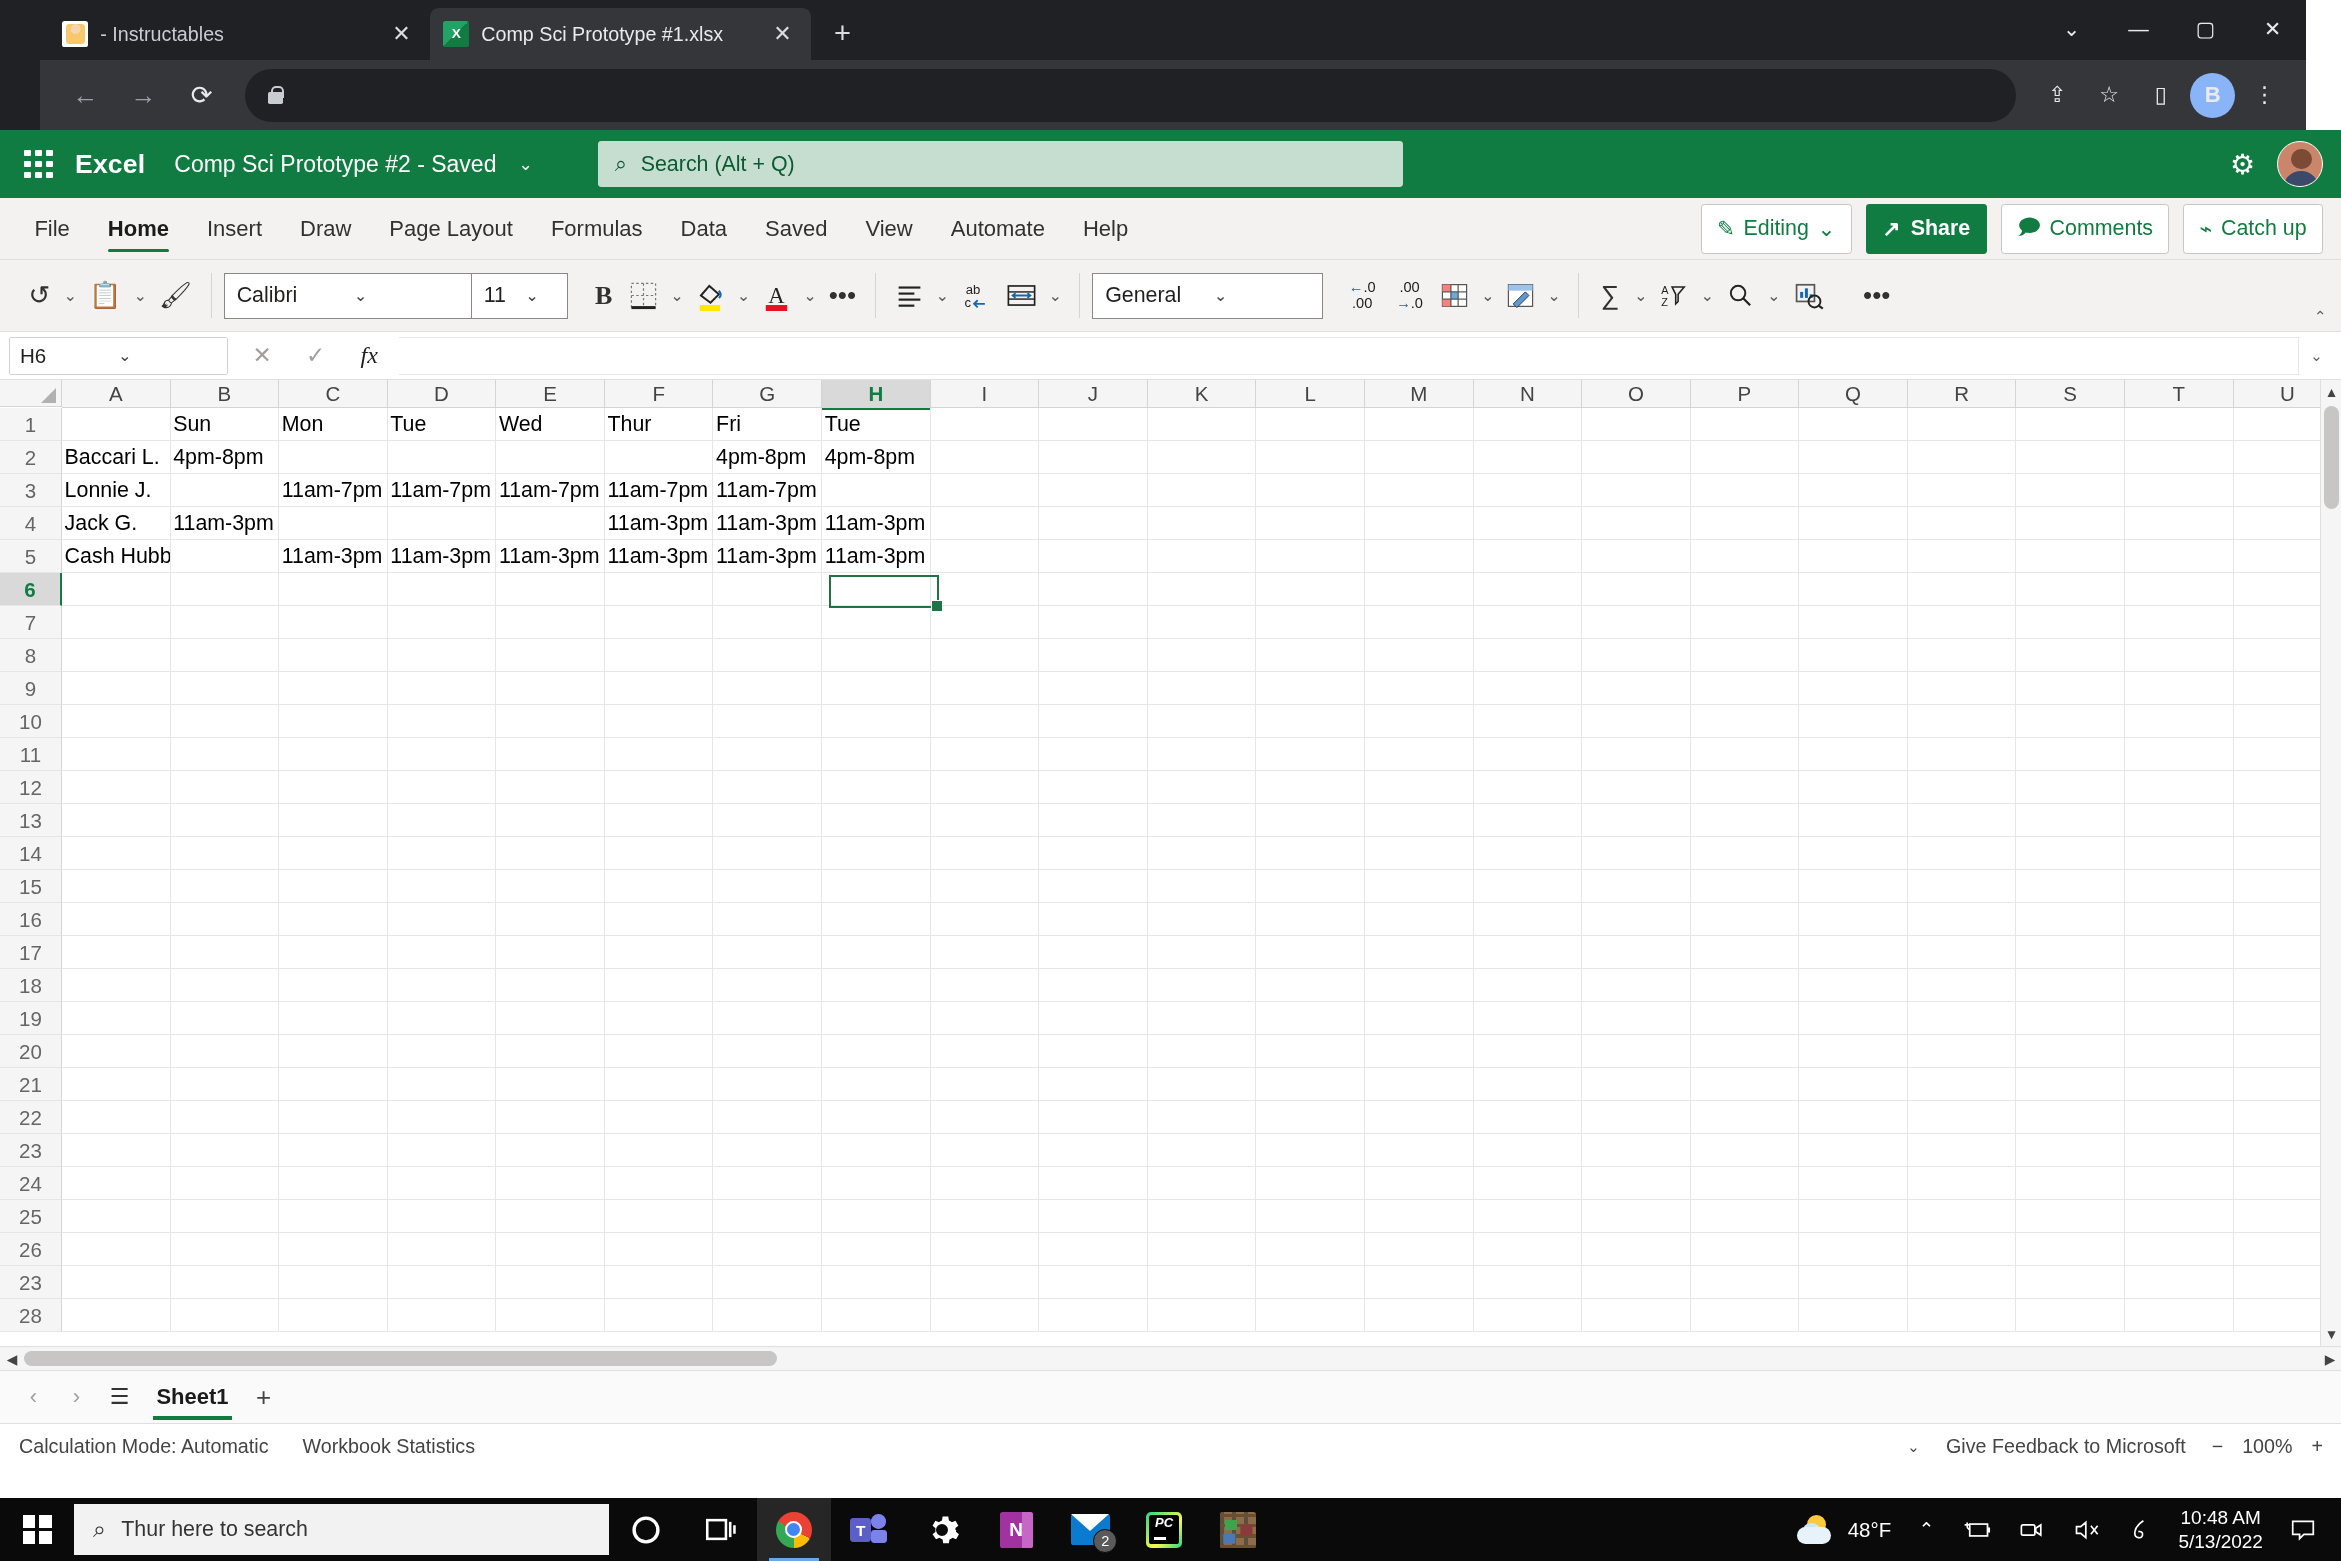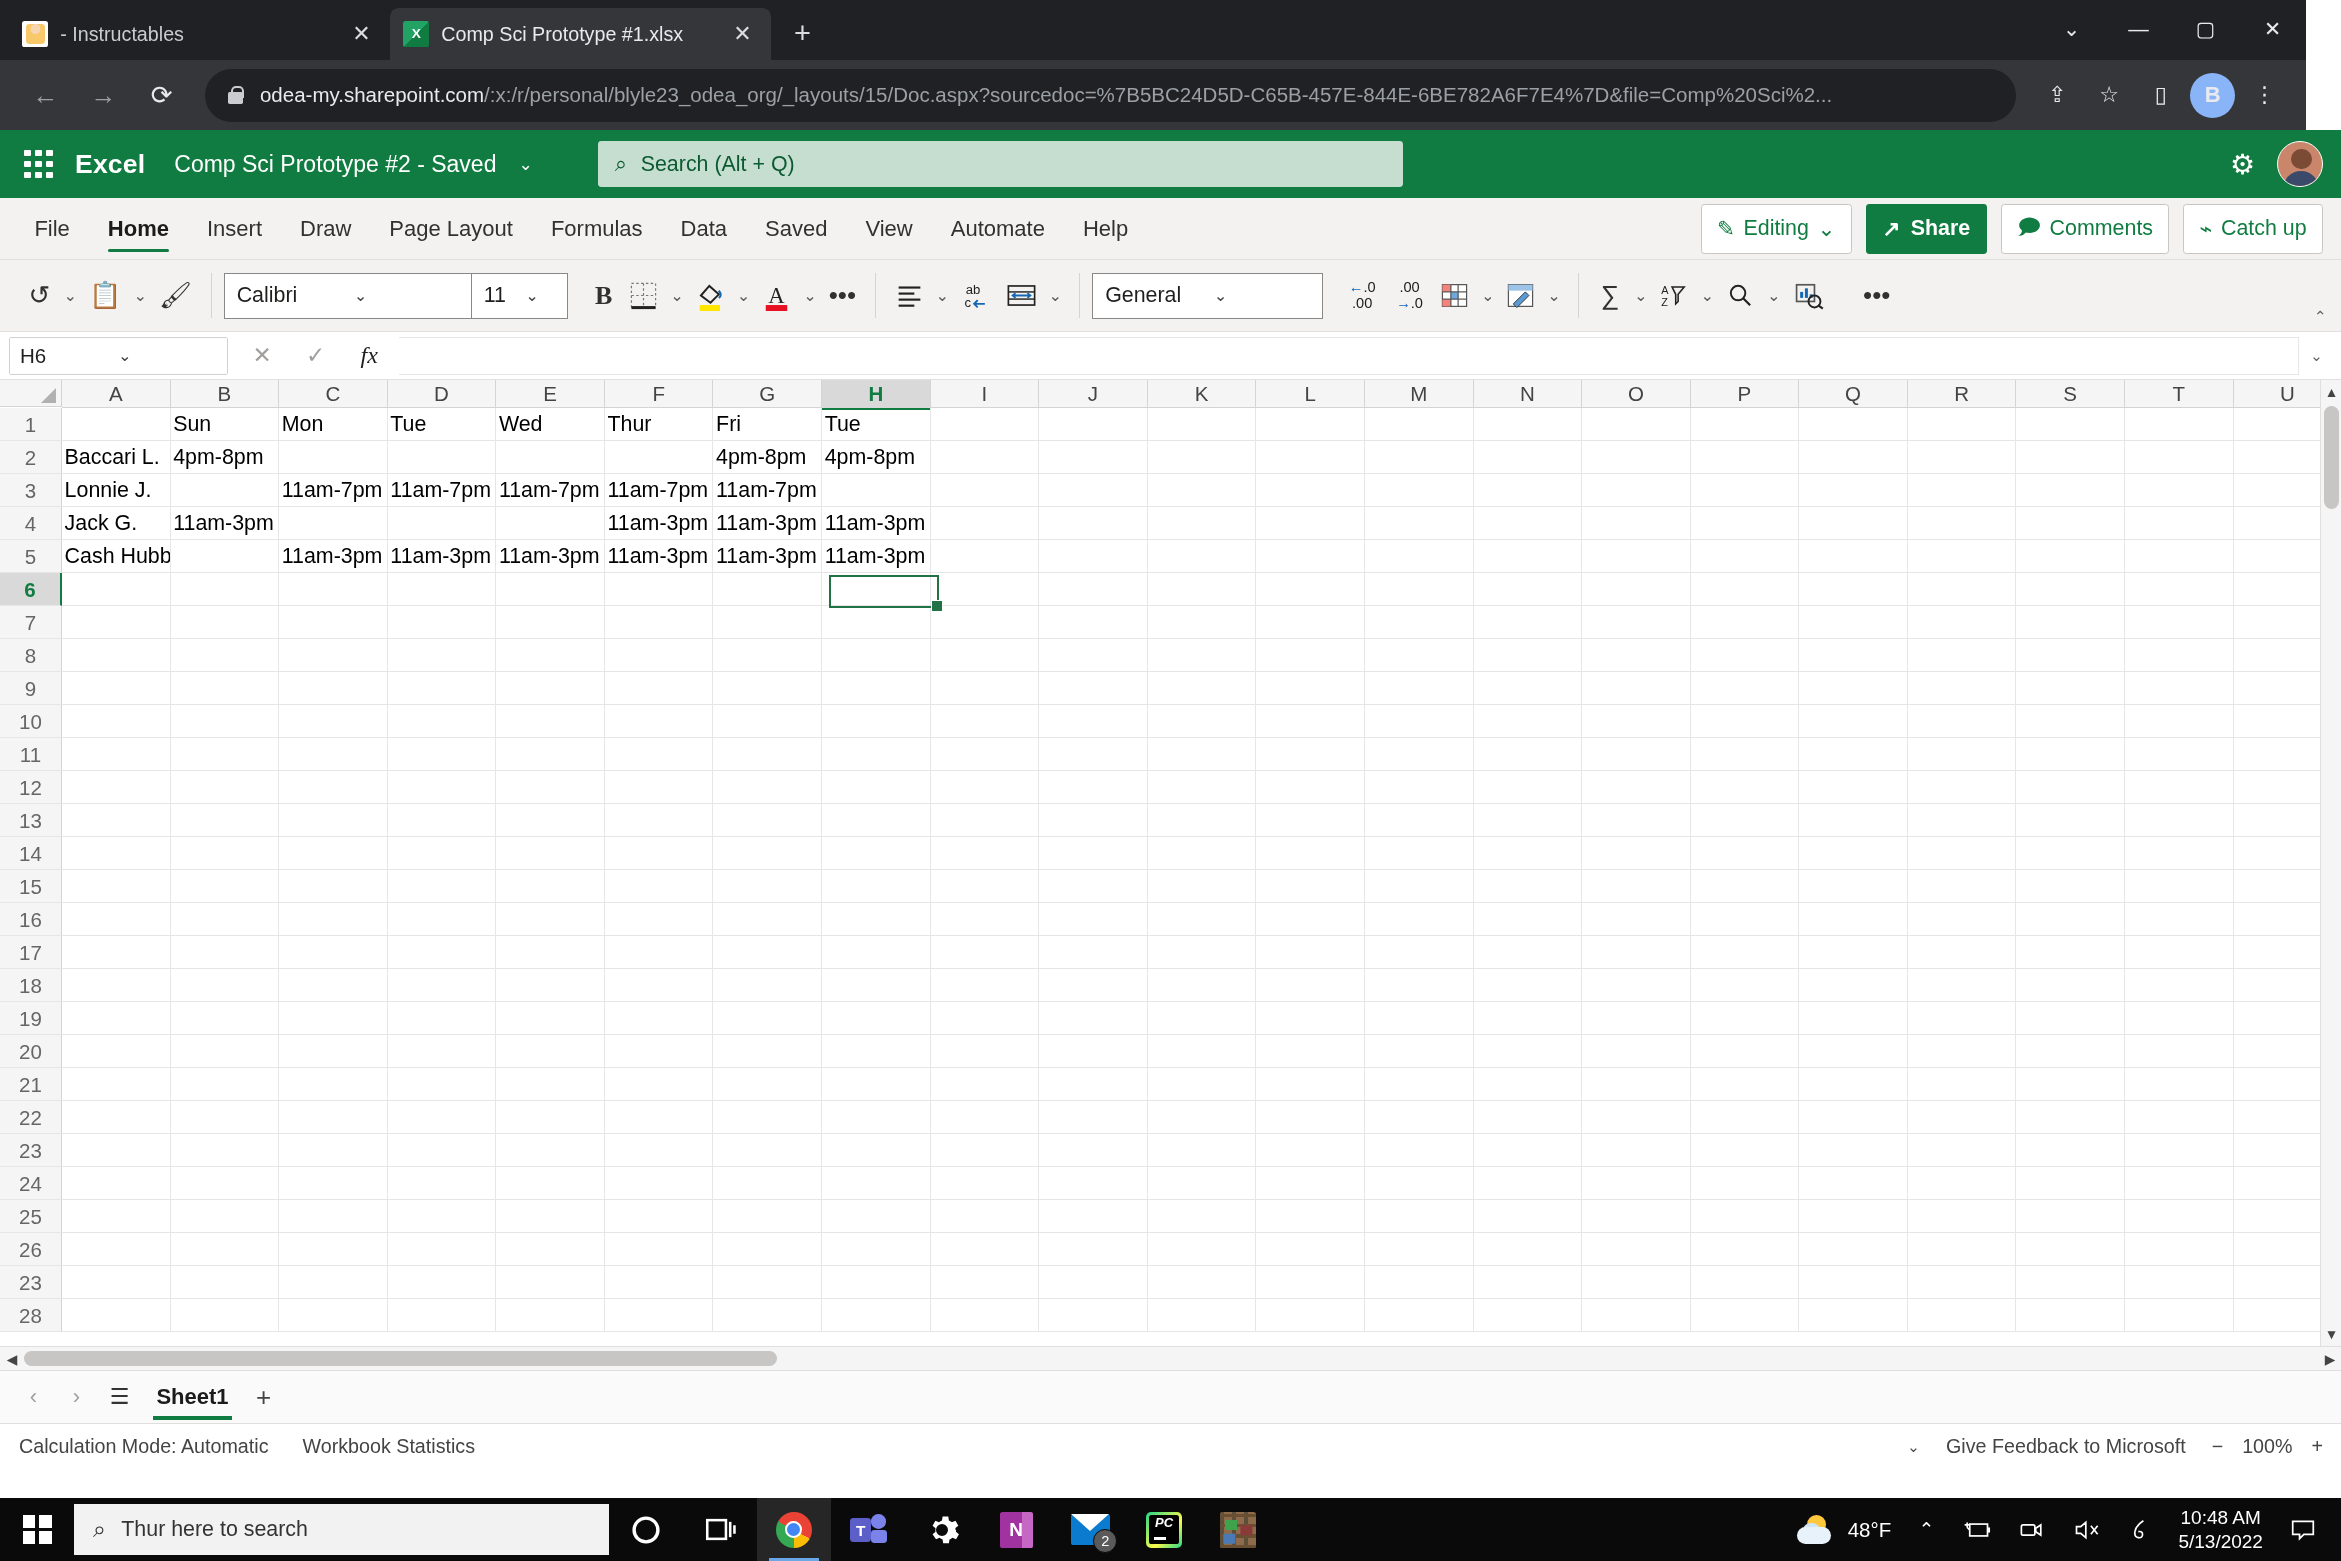--- a/index.html
+++ b/index.html
@@ -5,21 +5,21 @@
   * { box-sizing: border-box; }
   html, body { margin:0; padding:0; }
   body {
     width:2342px; height:1561px;
     font-family:"Liberation Sans", sans-serif;
     background:#fff; overflow:hidden;
     -webkit-font-smoothing:antialiased;
   }
 
   
-  .browser { width:2306px; height:1498px; background:#202124; position:relative; }
+  .browser { width:2306px; height:1498px; background:#202124; position:relative;padding-left:40px; }
   .tabstrip { height:60px; background:#202124; display:flex; align-items:flex-end; padding-left:8.6px; }
   .tab {
     height:52px; width:381px; display:flex; align-items:center;
     border-radius:8.6px 8.6px 0 0; padding:0 13.7px; position:relative;
   }
   .tab.inactive { background:#202124; }
   .tab.active { background:#35363a; }
   .tab-fav { width:26px; height:26px; flex:none; margin-right:12px; border-radius:2.6px; overflow:hidden; position:relative; }
   .fav-instructables { background:#fff; }
   .fav-instructables:after{
@@ -209,21 +209,20 @@
       <div>✕</div>
     </div>
   </div>
 
   <div class="urlbar-row">
     <div class="nav-btn dim">←</div>
     <div class="nav-btn dim">→</div>
     <div class="nav-btn">⟳</div>
     <div class="omnibox">
       <div class="lock"></div>
-      <div class="url"><b>odea-my.sharepoint.com</b><span>/:x:/r/personal/blyle23_odea_org/_layouts/15/Doc.aspx?sourcedoc=%7B5BC24D5D-C65B-457E-844E-6BE782A6F7E4%7D&amp;file=Comp%20Sci%2...</span></div>
     </div>
     <div class="omni-icons">
       <div>⇪</div>
       <div>☆</div>
       <div>▯</div>
       <div class="avatar-chip">B</div>
       <div>⋮</div>
     </div>
   </div>
 

